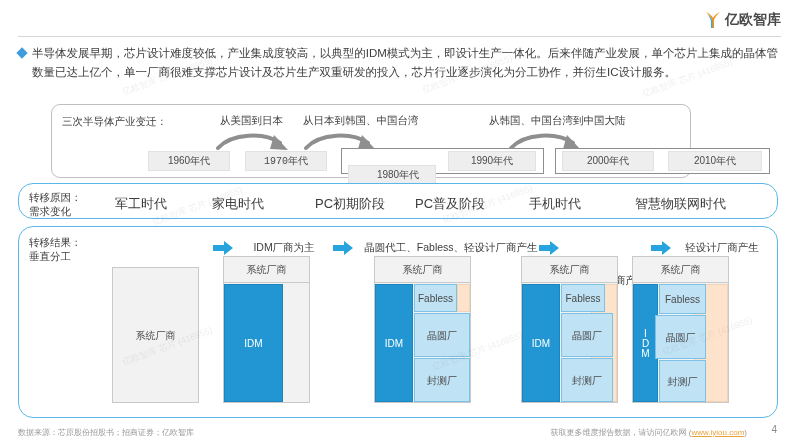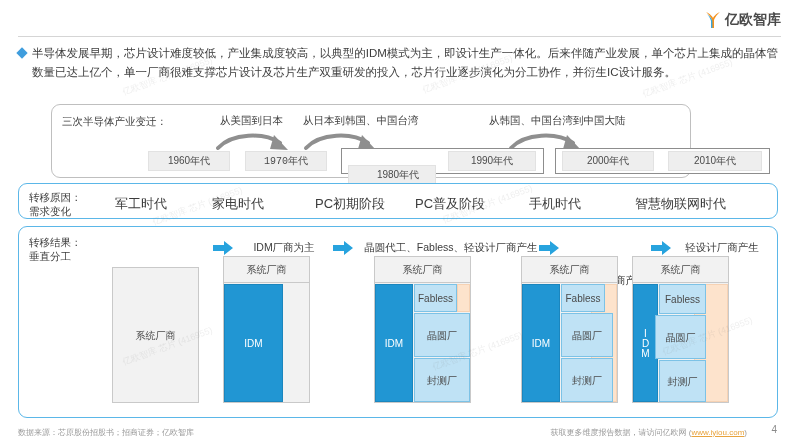--- a/index.html
+++ b/index.html
@@ -41,21 +41,21 @@
   .intro-text{
     font-size:11.5px;line-height:1.65;color:#3c3c3c;text-align:justify;
   }
 
   
   .panel{
     position:absolute;
     border:1px solid #bfbfbf;border-radius:9px;
     background:#fff;box-sizing:border-box;
   }
-  .panel.blue{border-color:#5bb7e8;}
+  .panel.blue{border-color:#5bb7e8;border-radius:15px;}
 
   .panel-label{
     position:absolute;font-size:10.5px;color:#3c3c3c;line-height:1.35;
     white-space:pre-line;
   }
 
   
   #sec1{left:18px;top:104px;width:640px;height:74px;margin-left:33px;}
   .mig-label{left:10px;top:9px;}
   .mig-cap{

